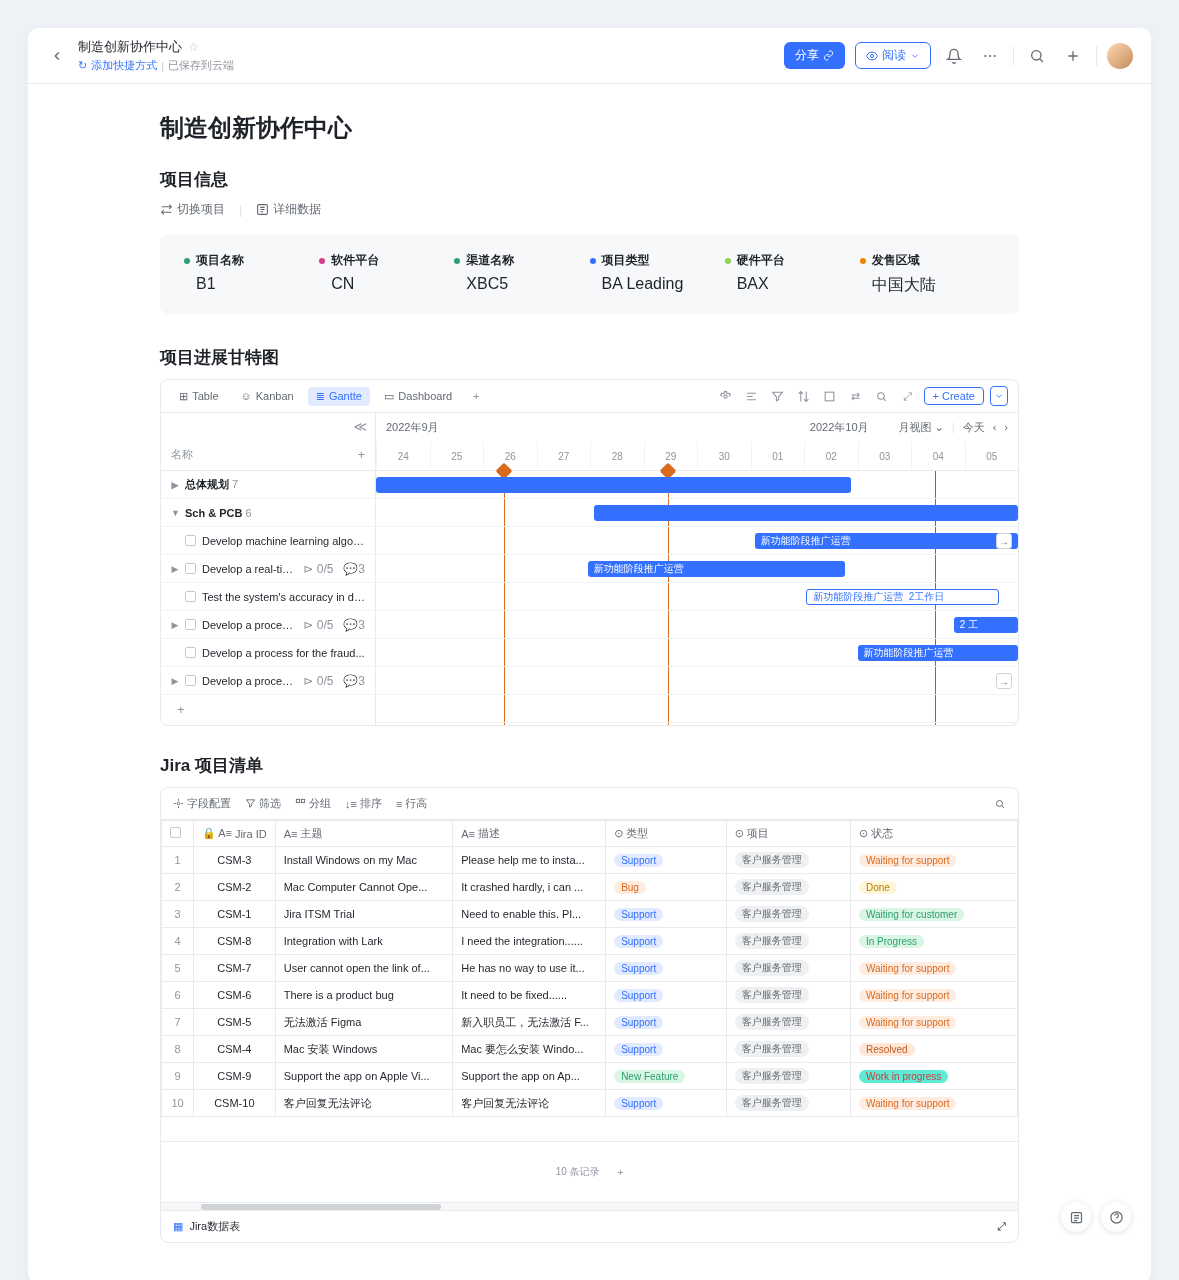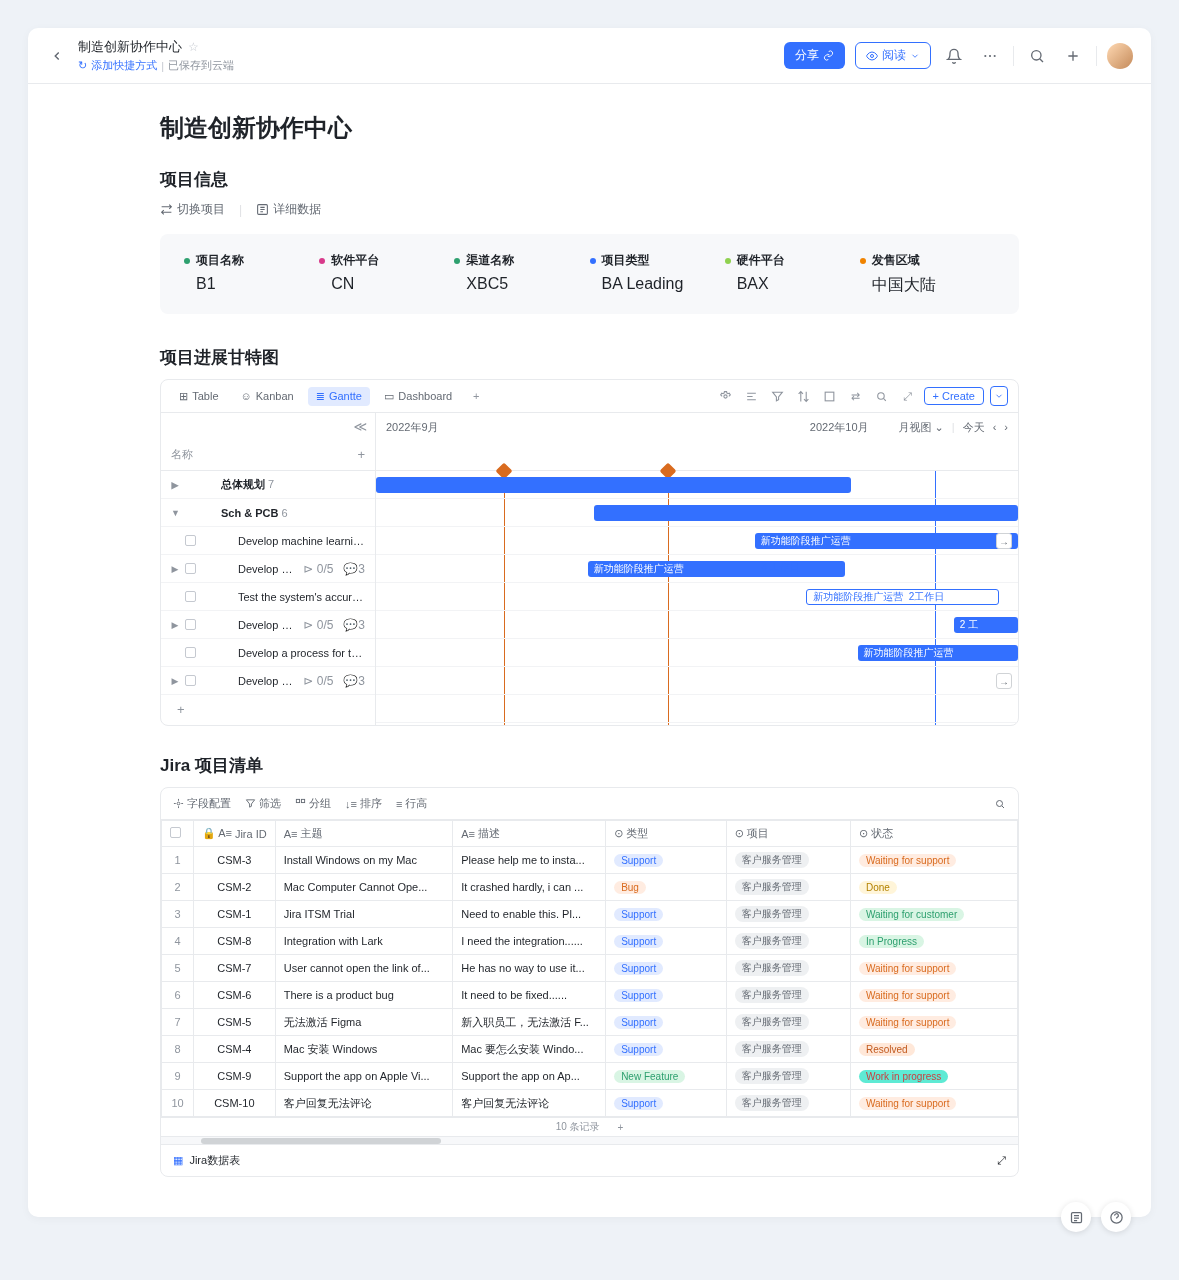--- a/index.html
+++ b/index.html
@@ -41,21 +41,21 @@
 .gantt-body { display: flex; height: 312px; position: relative; }
 .gantt-left { width: 215px; border-right: 1px solid #e8eaed; overflow: hidden; }
 .gantt-right { flex: 1; position: relative; overflow: hidden; }
 .gl-hdr { height: 58px; border-bottom: 1px solid #e8eaed; display: flex; align-items: flex-end; padding: 0 10px 8px; position: relative; }
 .gl-hdr .collapse { position: absolute; top: 6px; right: 8px; color: #8f959e; cursor: pointer; }
 .gl-hdr .name-lbl { font-size: 11px; color: #8f959e; flex: 1; }
 .gl-hdr .plus { color: #8f959e; cursor: pointer; }
 .gl-row { height: 28px; display: flex; align-items: center; padding: 0 10px; font-size: 11px; gap: 6px; border-bottom: 1px solid #f2f3f5; }
 .gl-row .tri { width: 8px; text-align: center; color: #8f959e; cursor: pointer; font-size: 9px; }
 .gl-row .chk { width: 11px; height: 11px; border: 1px solid #c5c9d0; border-radius: 2px; flex-shrink: 0; }
-.gl-row .txt { flex: 1; white-space: nowrap; overflow: hidden; text-overflow: ellipsis; margin-left: 36px; }
+.gl-row .txt { flex: 1; white-space: nowrap; overflow: hidden; text-overflow: ellipsis; }
 .gl-row.group { font-weight: 600; }
 .gl-row .count { color: #8f959e; font-weight: normal; }
 .gl-row .meta { font-size: 12px; color: #8f959e; display: flex; gap: 4px; align-items: center; }
 .gl-add { height: 28px; display:flex; align-items:center; padding: 0 16px; color:#8f959e; cursor:pointer; }
 
 .gr-hdr { height: 58px; border-bottom: 1px solid #e8eaed; }
 .gr-hdr-top { height: 28px; display: flex; align-items: center; padding: 0 10px; font-size: 11px; color: #646a73; }
 .gr-hdr-top .mleft { flex: 1; }
 .gr-hdr-top .ctrl { display: flex; align-items: center; gap: 8px; }
 .gr-hdr-days { height: 30px; display: flex; }
@@ -86,21 +86,21 @@
 .tag.support { background: #e1eaff; color: #3370ff; }
 .tag.bug { background: #ffece1; color: #d96b1f; }
 .tag.feature { background: #d9f5e4; color: #2ea06f; }
 .tag.grey { background: #eef0f2; color: #646a73; }
 .tag.wait { background: #ffece1; color: #d96b1f; }
 .tag.waitc { background: #d9f5e4; color: #2ea06f; }
 .tag.done { background: #fff5d9; color: #b38200; }
 .tag.prog { background: #d9f5e4; color: #2ea06f; }
 .tag.res { background: #ffe8d9; color: #c25a1f; }
 .tag.wip { background: #5eead4; color: #c94040; }
-.jfoot { padding: 2px 12px; font-size: 10px; color: #8f959e; text-align: center; background: #fff; border-top: 1px solid #e8eaed; display:flex; justify-content:center; align-items:center; gap:18px;}
+.jfoot { padding: 23px 12px; font-size: 10px; color: #8f959e; text-align: center; background: #fff; border-top: 1px solid #e8eaed; display:flex; justify-content:center; align-items:center; gap:18px;margin-top:24px;}
 .jscroll { height:8px; background:#f7f8fa; border-top:1px solid #e8eaed; position:relative;}
 .jscroll .thumb{ position:absolute; left:40px; width:240px; top:1px; height:6px; background:#d0d3d6; border-radius:3px;}
 .jsource { padding: 8px 12px; font-size: 11px; border-top:1px solid #e8eaed; display: flex; align-items: center; gap: 6px; }
 .jsource .exp { margin-left: auto; }
 
 .float-btns { position: fixed; right: 48px; bottom: 48px; display: flex; gap: 10px; }
 .float-btn { width: 30px; height: 30px; border-radius: 50%; background: #fff; box-shadow: 0 1px 6px rgba(0,0,0,.12); display: flex; align-items: center; justify-content: center; color: #646a73; cursor: pointer; }
 .star { color:#c5c9d0; font-size:12px;}
 svg { display: block; }
 .col-subj { max-width: 130px; }
@@ -345,20 +345,34 @@
               <span class="mleft">2022年9月</span>
               <span style="margin-right:30px">2022年10月</span>
               <div class="ctrl">
                 <span><span>月视图</span> ⌄</span>
                 <span style="color:#e0e2e5">|</span>
                 <span>今天</span>
                 <span>‹</span>
                 <span>›</span>
               </div>
             </div>
+            <div class="gr-hdr-days" id="gr-days">
+                <div class="gr-day">24</div>
+                <div class="gr-day">25</div>
+                <div class="gr-day">26</div>
+                <div class="gr-day">27</div>
+                <div class="gr-day">28</div>
+                <div class="gr-day">29</div>
+                <div class="gr-day">30</div>
+                <div class="gr-day">01</div>
+                <div class="gr-day">02</div>
+                <div class="gr-day">03</div>
+                <div class="gr-day">04</div>
+                <div class="gr-day">05</div>
+              </div>
           </div>
           <div class="gr-rows" id="gr-rows">
             <div class="vline orange" style="left:20%"></div>
             <div class="vline orange" style="left:45.5%"></div>
             <div class="vline blue" style="left:87%"></div>
             <div class="milestone" style="left:calc(20% - 6px)"></div>
             <div class="milestone" style="left:calc(45.5% - 6px)"></div>
             <div class="gr-row">
                 <div class="gbar blue" style="left:0;width:74%"></div>
               </div>

